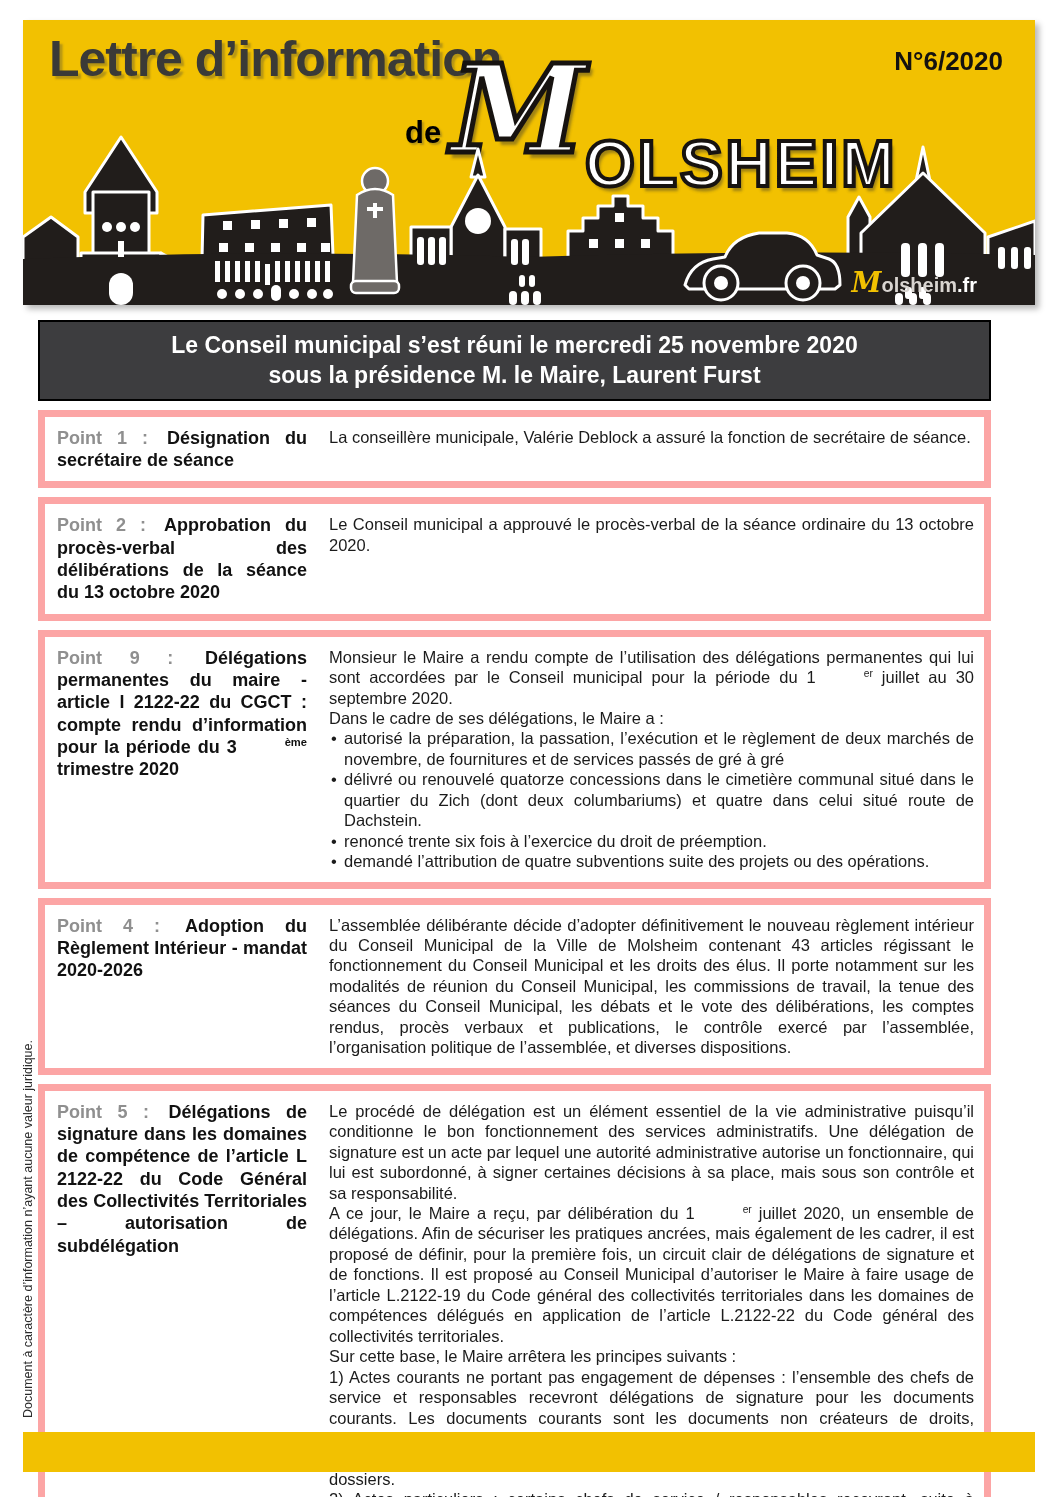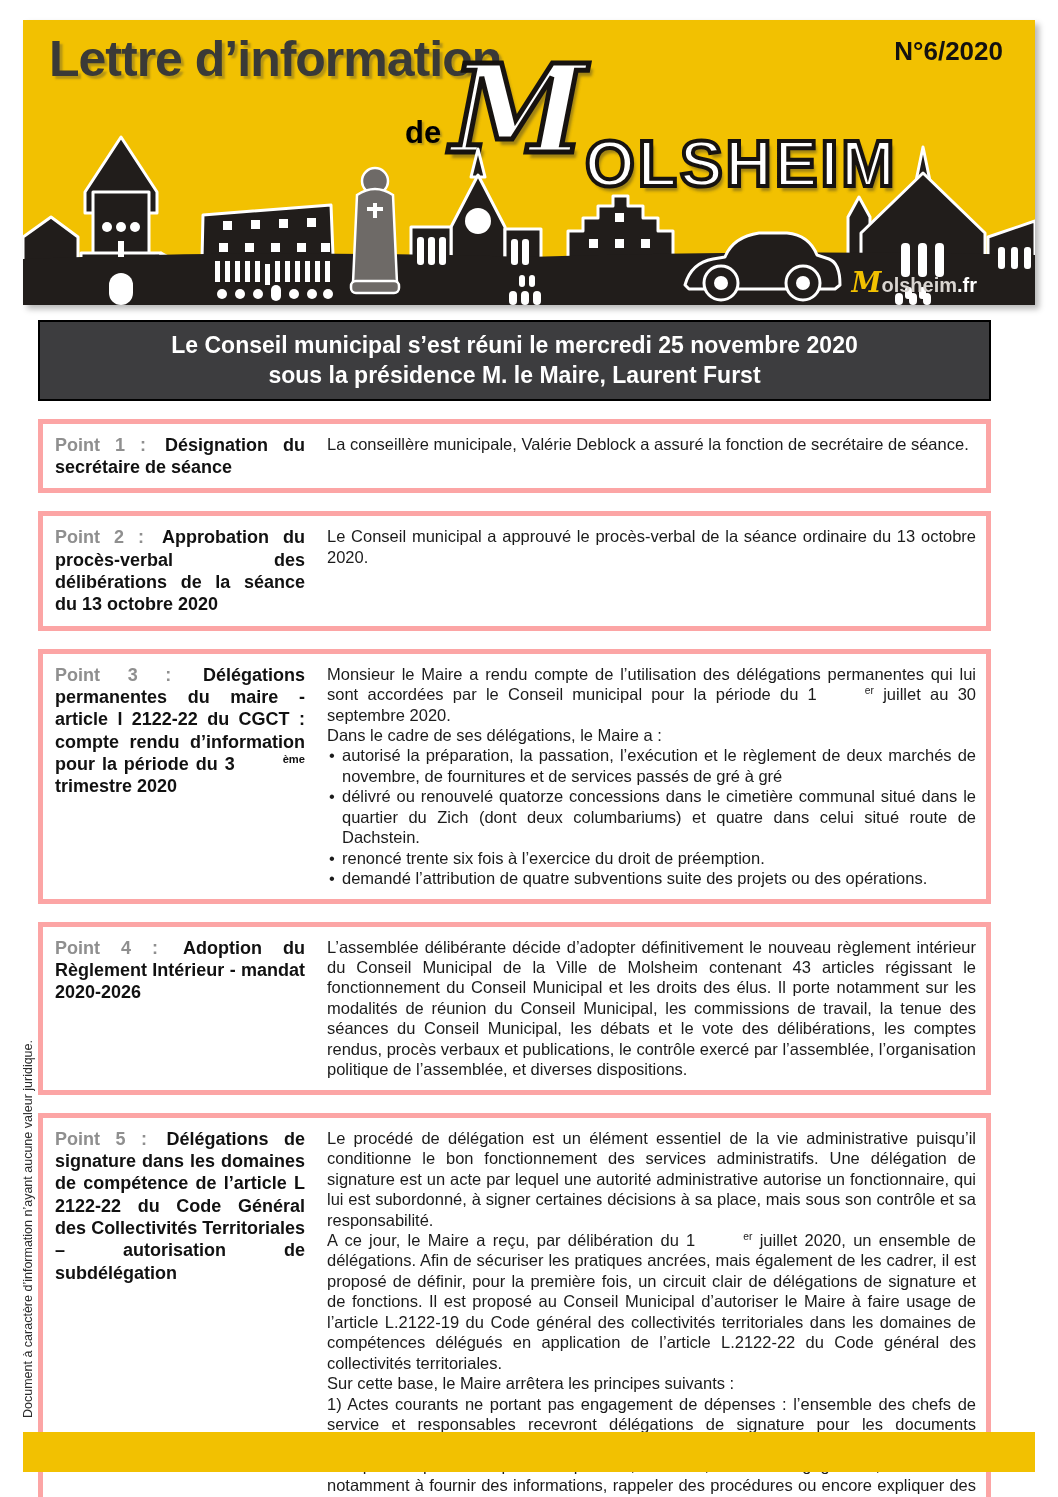--- a/index.html
+++ b/index.html
@@ -32,40 +32,40 @@
     -webkit-text-stroke:5px #171310;
     text-shadow:4px 6px 3px rgba(60,55,45,.45);
   }
   .logo-rest {
     position:absolute; left:562px; top:112px;
     font-size:64px; font-weight:bold; letter-spacing:3px; line-height:1; color:#ffffff;
     -webkit-text-stroke:4px #171310;
     text-shadow:3px 5px 3px rgba(60,55,45,.45);
   }
   .masthead-issue {
-    position:absolute; right:32px; top:16px;
+    position:absolute; right:32px; top:26px;
     font-size:26px; font-weight:bold; color:#141210;
   }
   .skyline { position:absolute; left:0; bottom:0; width:1012px; height:170px; }
   .site-url {
     position:absolute; right:58px; bottom:9px; line-height:1;
     font-size:20px; font-weight:bold; color:#d9d5d1; white-space:nowrap;
   }
   .site-url .m { font-family:"DejaVu Serif", serif; font-style:italic; font-weight:bold; font-size:27px; color:#F2C101; }
   .site-url .tld { color:#ffffff; }
 
   
   .content { position:absolute; left:38px; top:320px; width:953px; }
   .banner {
     background:#3d3d3f; border:2px solid #000; color:#fff;
     text-align:center; font-weight:bold; font-size:23px; line-height:1.32;
     padding:8px 6px; margin-bottom:3px;
   }
   .row {
-    display:flex; border:5px solid #fca5a5; margin-top:18px; background:#fff;
+    display:flex; border:7px solid #fca5a5; margin-top:9px; background:#fff;
   }
   .col-left {
     width:272px; box-sizing:border-box; flex:0 0 272px;
     padding:10px 10px 10px 12px;
     font-size:18px; font-weight:bold; line-height:1.24; color:#111;
     text-align:justify; text-align-last:left;
   }
   .pt-label { color:#8F8F8F; margin-right:4px; }
   .col-right {
     flex:1 1 auto; box-sizing:border-box;
@@ -247,21 +247,21 @@
         <span class="pt-label">Point 2 :</span>
         <strong>Approbation du procès-verbal des délibérations de la séance du 13 octobre 2020</strong>
       </div>
       <div class="col-right">
         <p>Le Conseil municipal a approuvé le procès-verbal de la séance ordinaire du 13 octobre 2020.</p>
       </div>
     </div>
 
     <div class="row row-3">
       <div class="col-left">
-        <span class="pt-label">Point 3 :</span>
+        <span class="pt-label">Point 9 :</span>
         <strong>Délégations permanentes du maire - article l 2122-22 du CGCT : compte rendu d’information pour la période du 3<sup>ème</sup> trimestre 2020</strong>
       </div>
       <div class="col-right">
         <p>Monsieur le Maire a rendu compte de l’utilisation des délégations permanentes qui lui sont accordées par le Conseil municipal pour la période du 1<sup>er</sup> juillet au 30 septembre 2020.</p>
         <p>Dans le cadre de ses délégations, le Maire a :</p>
         <div class="bullet">autorisé la préparation, la passation, l’exécution et le règlement de deux marchés de novembre, de fournitures et de services passés de gré à gré</div>
         <div class="bullet">délivré ou renouvelé quatorze concessions dans le cimetière communal situé dans le quartier du Zich (dont deux columbariums) et quatre dans celui situé route de Dachstein.</div>
         <div class="bullet">renoncé trente six fois à l’exercice du droit de préemption.</div>
         <div class="bullet">demandé l’attribution de quatre subventions suite des projets ou des opérations.</div>
       </div>

